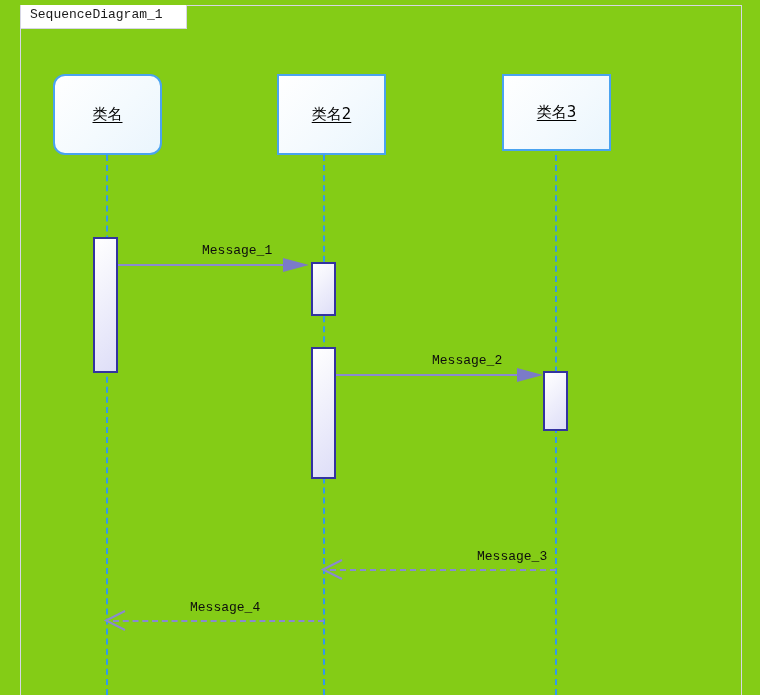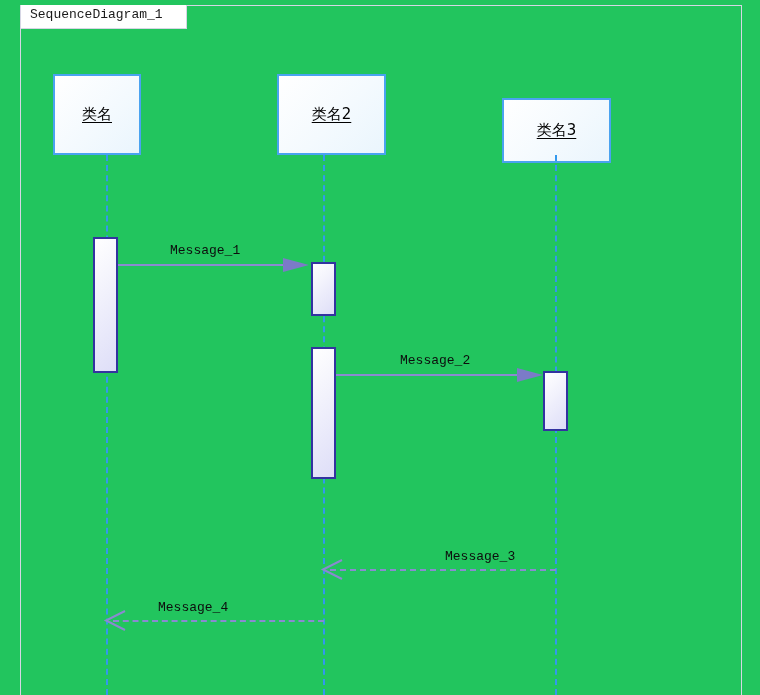--- a/index.html
+++ b/index.html
@@ -12,21 +12,21 @@
     width: 760px;
     height: 695px;
     overflow: hidden;
     font-family: "Liberation Mono", "DejaVu Sans Mono", monospace;
   }
 
   #canvas {
     position: relative;
     width: 760px;
     height: 695px;
-    background: #22c55e;
+    background: #84cc16;
   }
 
   
   .frame {
     position: absolute;
     left: 20px;
     top: 5px;
     width: 722px;
     height: 700px;
     border: 1px solid #d6d6e4;
@@ -102,47 +102,48 @@
   .msg-line.dashed {
     border-top: 2px dashed #8a8ad0;
   }
   .msg-label {
     position: absolute;
     font-family: "Liberation Mono", "DejaVu Sans Mono", monospace;
     font-size: 13px;
     line-height: 14px;
     color: #0d0d0d;
     white-space: nowrap;
+    margin-left: 32px;
   }
   .arrow-solid, .arrow-open {
     position: absolute;
     overflow: visible;
   }
 </style>
 </head>
 <body>
 
 <div id="canvas">
 
   <div class="frame"></div>
 
   <div class="title-tab"></div>
   <div class="title-text">SequenceDiagram_1</div>
 
-  <div class="class-box" style="left:53px; top:74px; width:88px; height:81px;">
+  <div class="class-box" style="left:53px; top:74px; width:109px; height:81px;border-radius:12px;">
     <span class="class-name">类名</span>
   </div>
   <div class="lifeline" style="left:106px; top:155px; height:540px;"></div>
 
   <div class="class-box" style="left:270px; top:74px; width:109px; height:81px;margin-left:7px;">
     <span class="class-name">类名2</span>
   </div>
   <div class="lifeline" style="left:323px; top:155px; height:540px;"></div>
 
-  <div class="class-box" style="left:502px; top:74px; width:109px; height:65px;margin-top:24px;">
+  <div class="class-box" style="left:502px; top:74px; width:109px; height:77px;">
     <span class="class-name">类名3</span>
   </div>
   <div class="lifeline" style="left:555px; top:155px; height:540px;"></div>
 
   <div class="activation" style="left:93px; top:237px; width:25px; height:136px;"></div>
 
   <div class="activation" style="left:311px; top:262px; width:25px; height:54px;"></div>
 
   <div class="activation" style="left:311px; top:347px; width:25px; height:132px;"></div>
 

